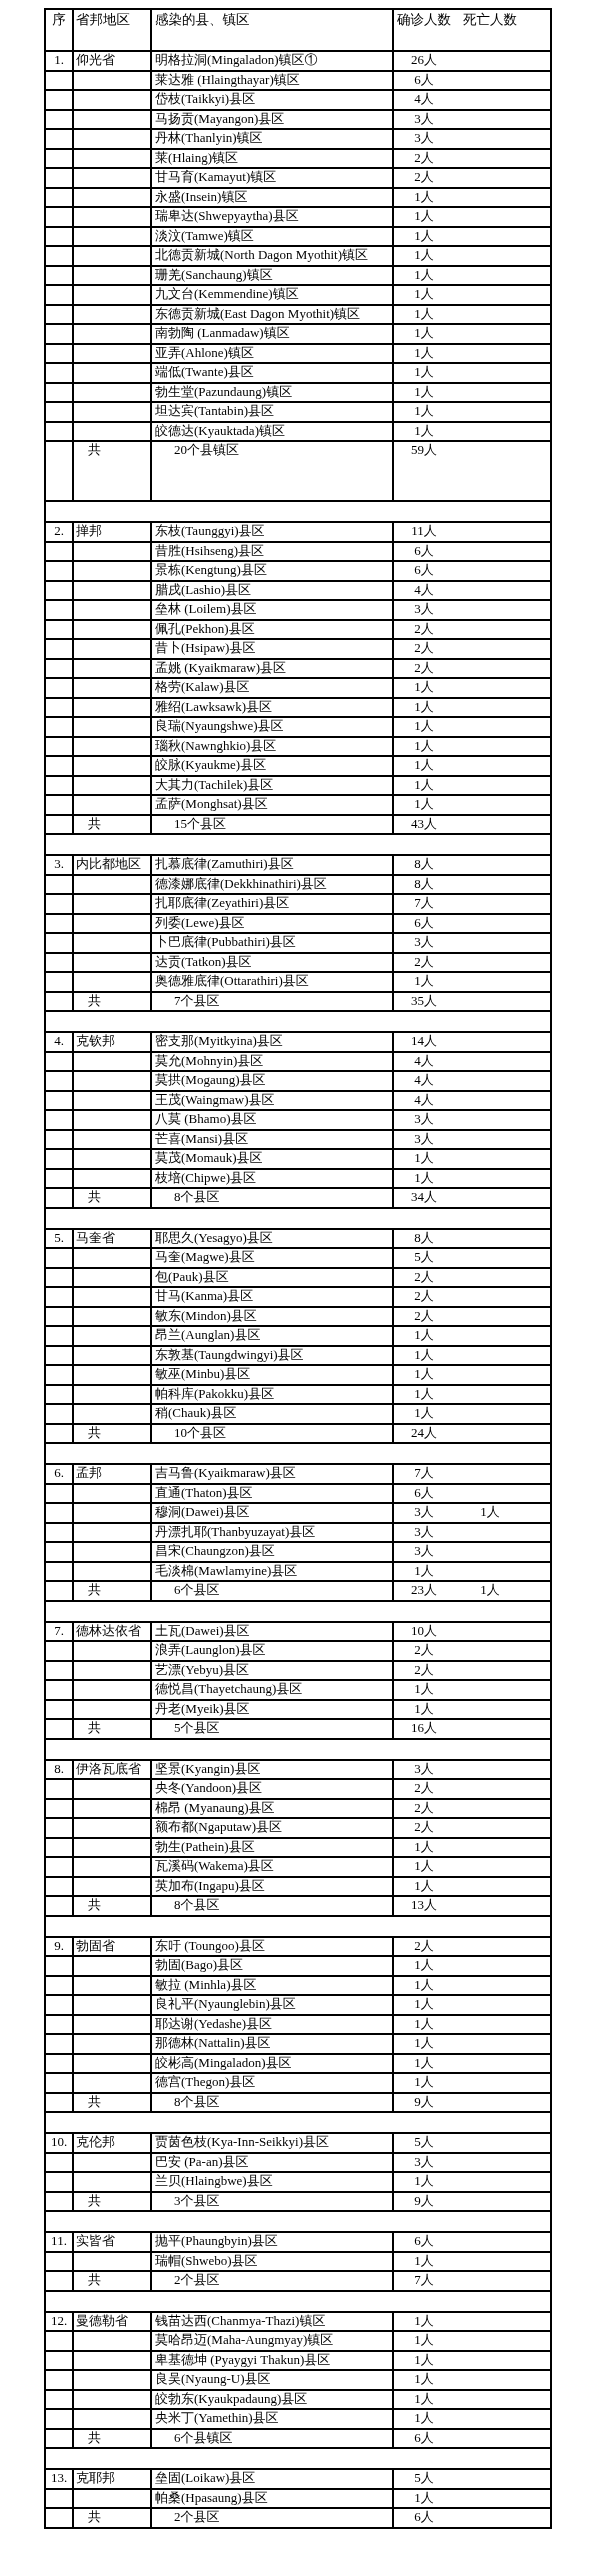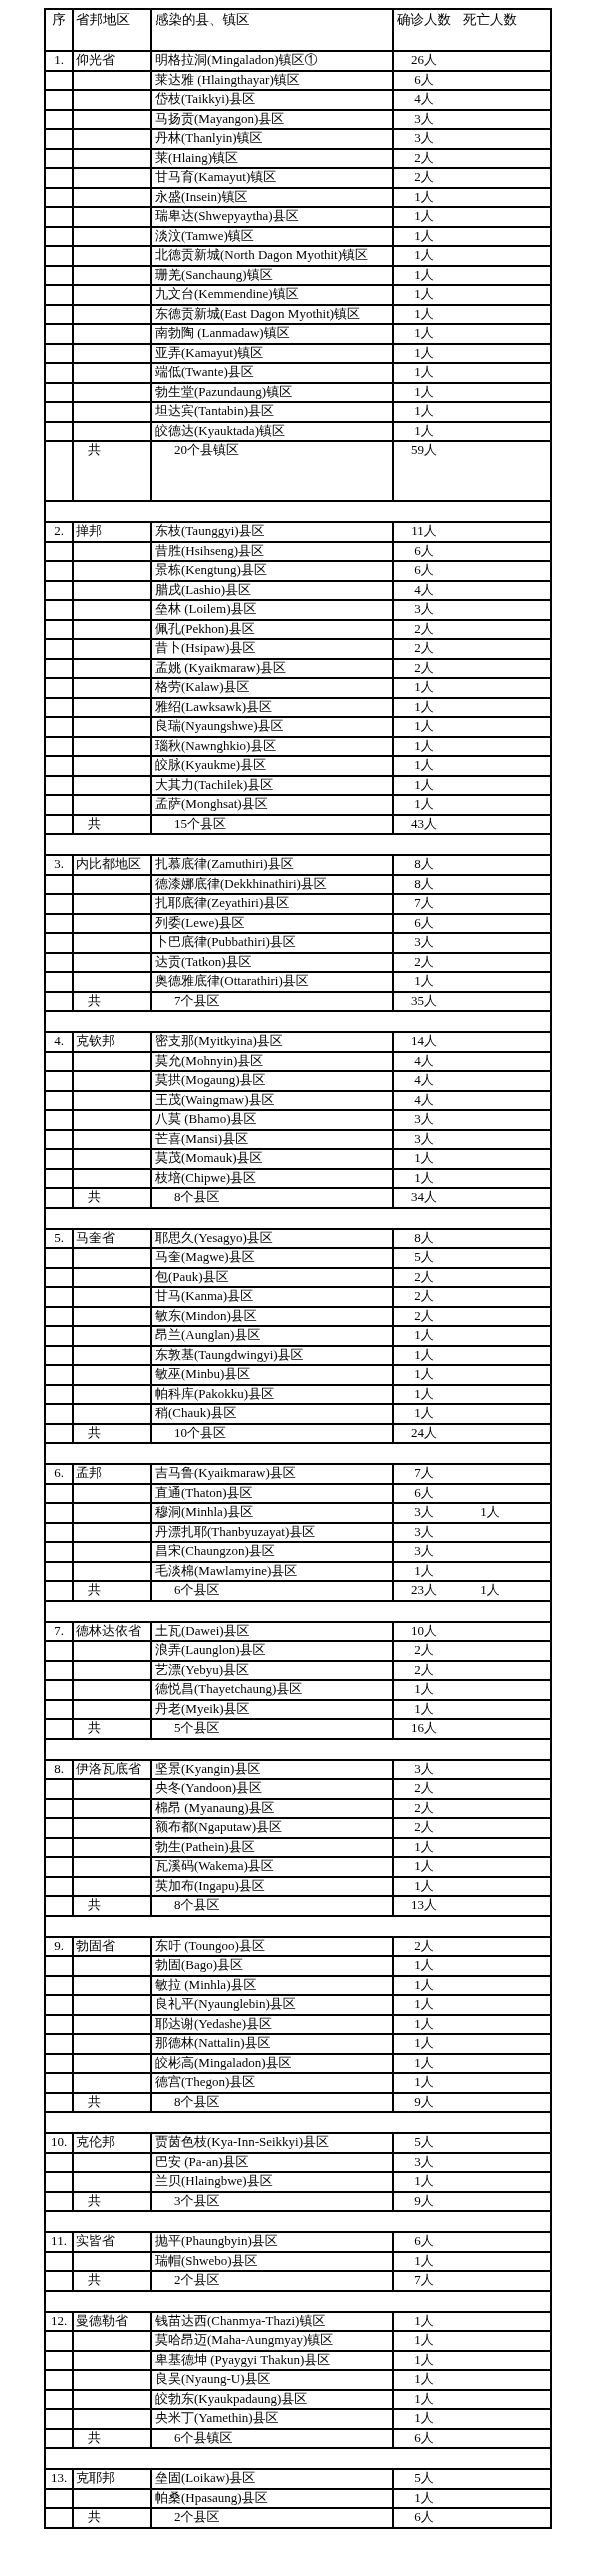--- a/index.html
+++ b/index.html
@@ -164,21 +164,21 @@
       </tr>
       <tr class="data-row">
         <td class="seq"></td>
         <td class="region"></td>
         <td class="name">南勃陶 (Lanmadaw)镇区</td>
         <td class="nums"><span class="conf">1人</span><span class="death"></span></td>
       </tr>
       <tr class="data-row">
         <td class="seq"></td>
         <td class="region"></td>
-        <td class="name">亚弄(Kamayut)镇区</td>
+        <td class="name">亚弄(Ahlone)镇区</td>
         <td class="nums"><span class="conf">1人</span><span class="death"></span></td>
       </tr>
       <tr class="data-row">
         <td class="seq"></td>
         <td class="region"></td>
         <td class="name">端低(Twante)县区</td>
         <td class="nums"><span class="conf">1人</span><span class="death"></span></td>
       </tr>
       <tr class="data-row">
         <td class="seq"></td>
@@ -491,21 +491,21 @@
       </tr>
       <tr class="data-row">
         <td class="seq"></td>
         <td class="region"></td>
         <td class="name">直通(Thaton)县区</td>
         <td class="nums"><span class="conf">6人</span><span class="death"></span></td>
       </tr>
       <tr class="data-row">
         <td class="seq"></td>
         <td class="region"></td>
-        <td class="name">穆洞(Minhla)县区</td>
+        <td class="name">穆洞(Dawei)县区</td>
         <td class="nums"><span class="conf">3人</span><span class="death">1人</span></td>
       </tr>
       <tr class="data-row">
         <td class="seq"></td>
         <td class="region"></td>
         <td class="name">丹漂扎耶(Thanbyuzayat)县区</td>
         <td class="nums"><span class="conf">3人</span><span class="death"></span></td>
       </tr>
       <tr class="data-row">
         <td class="seq"></td>

